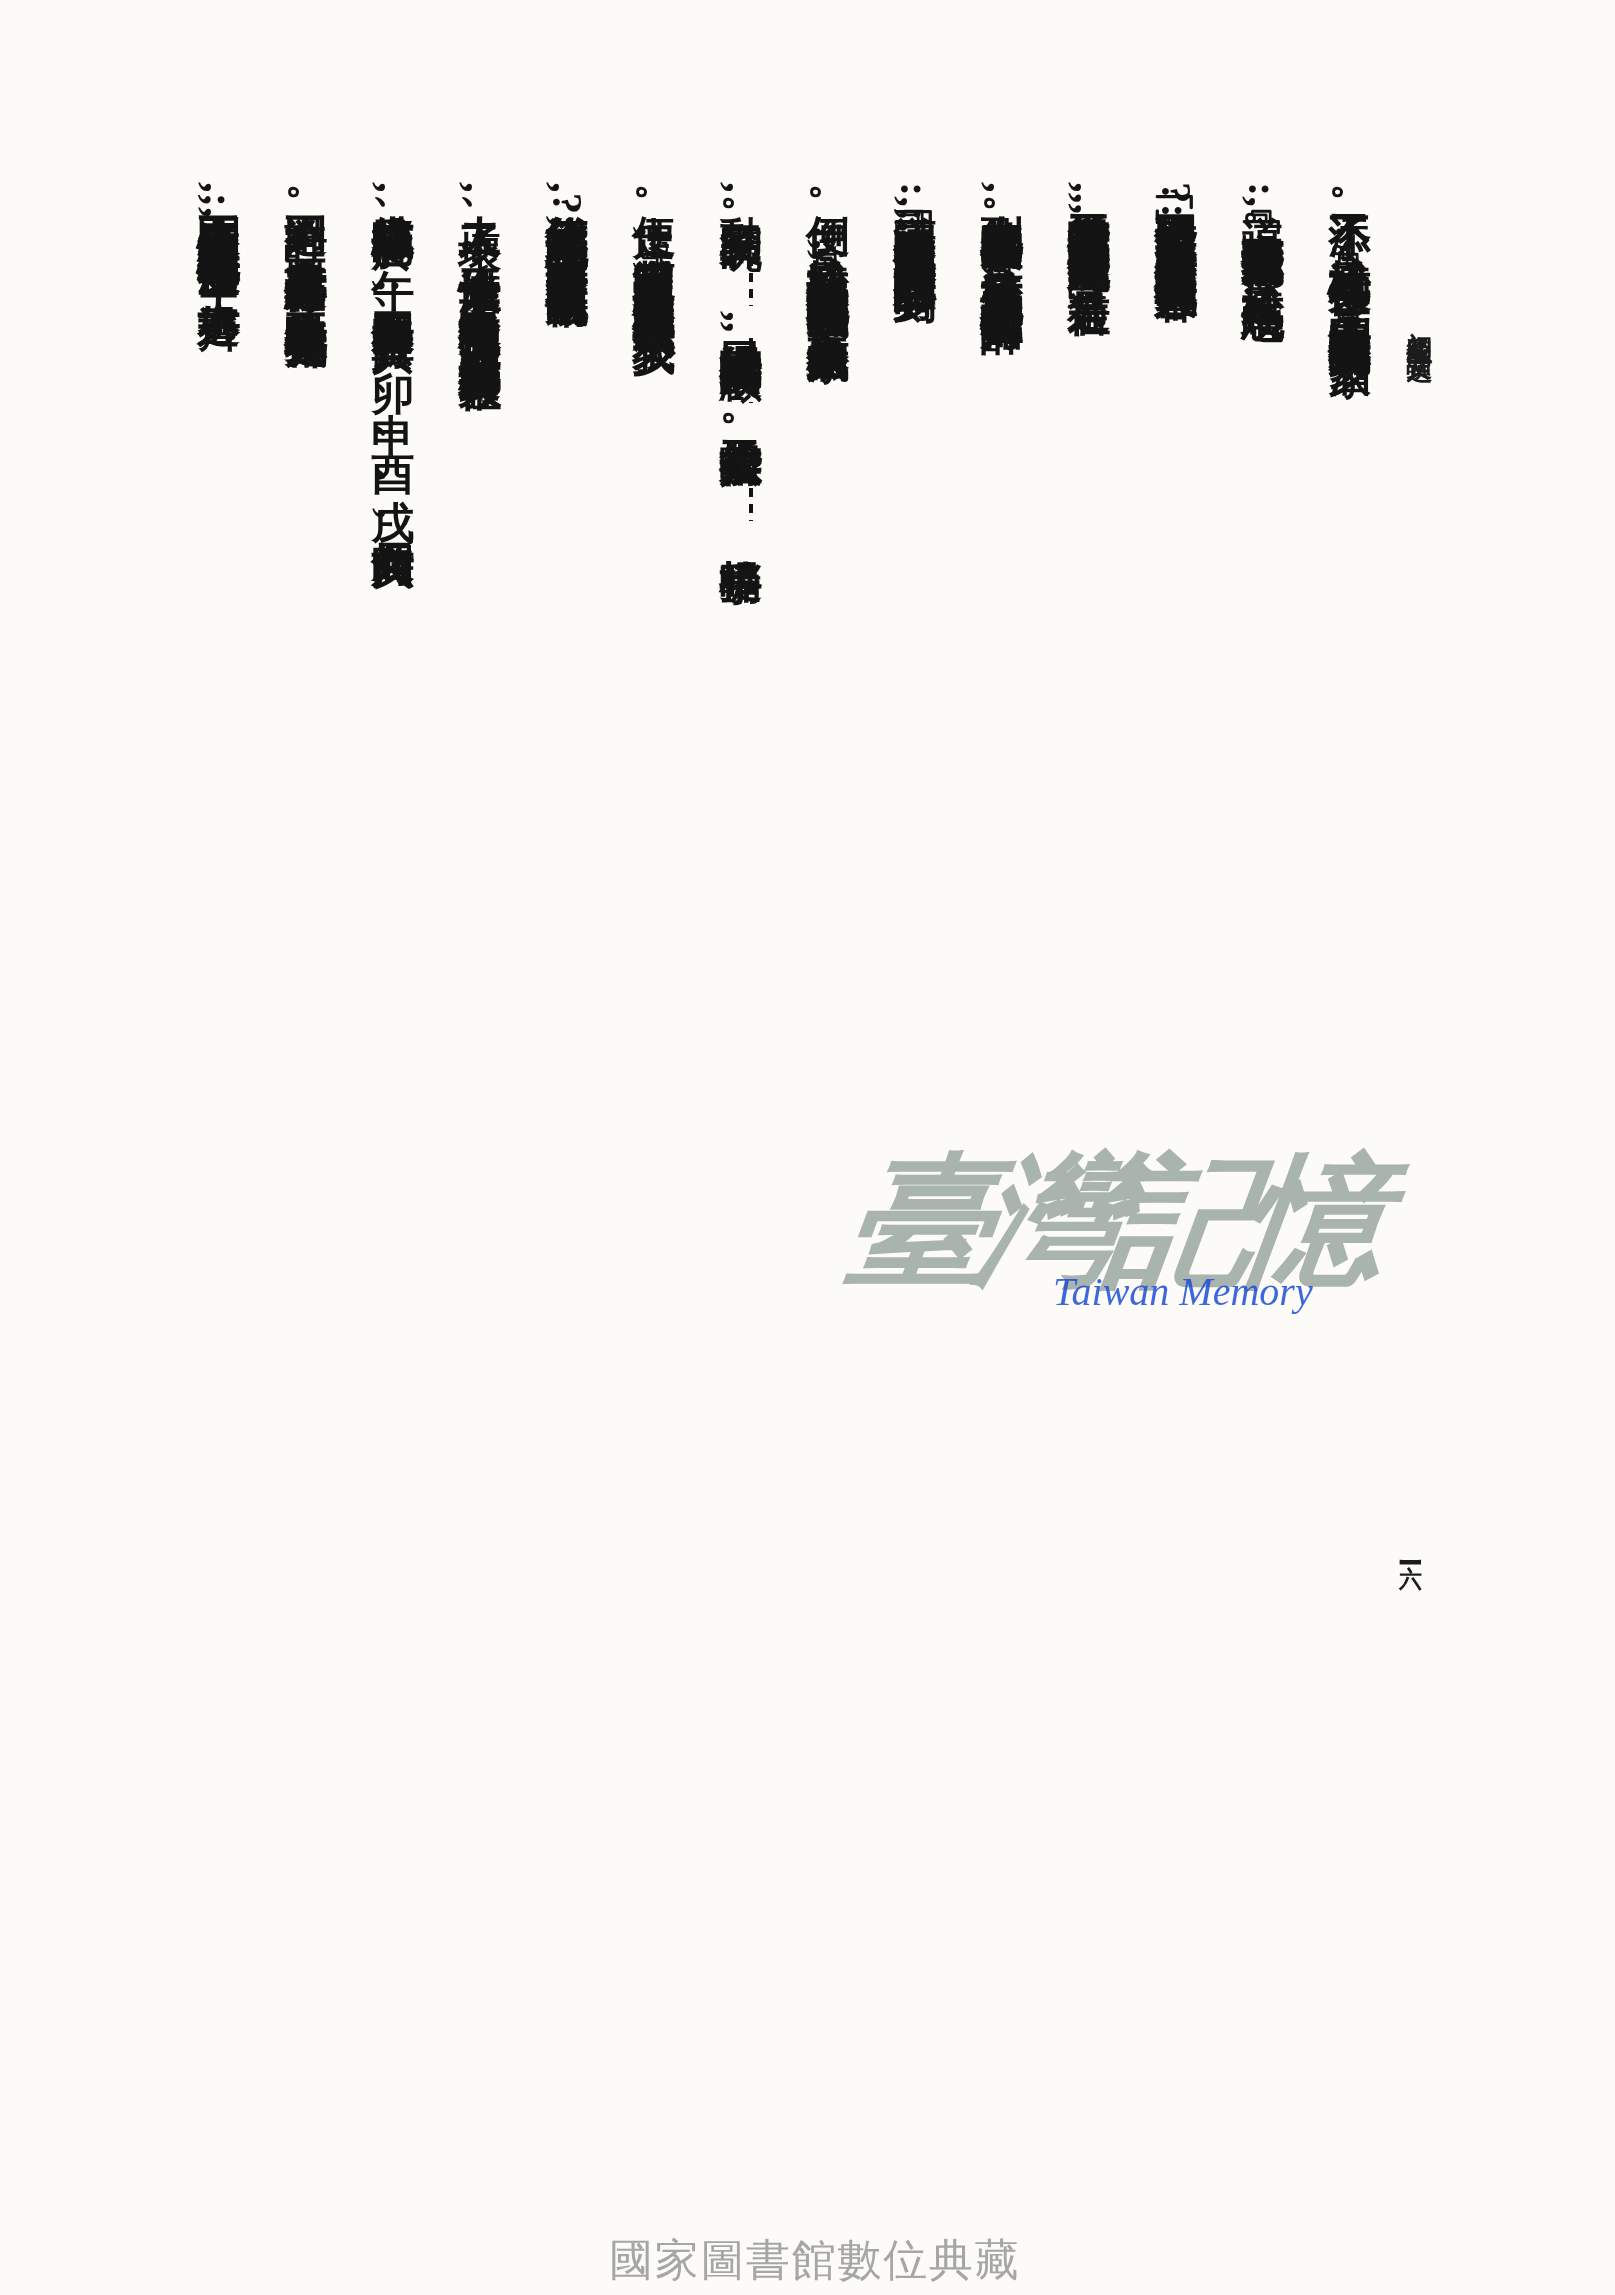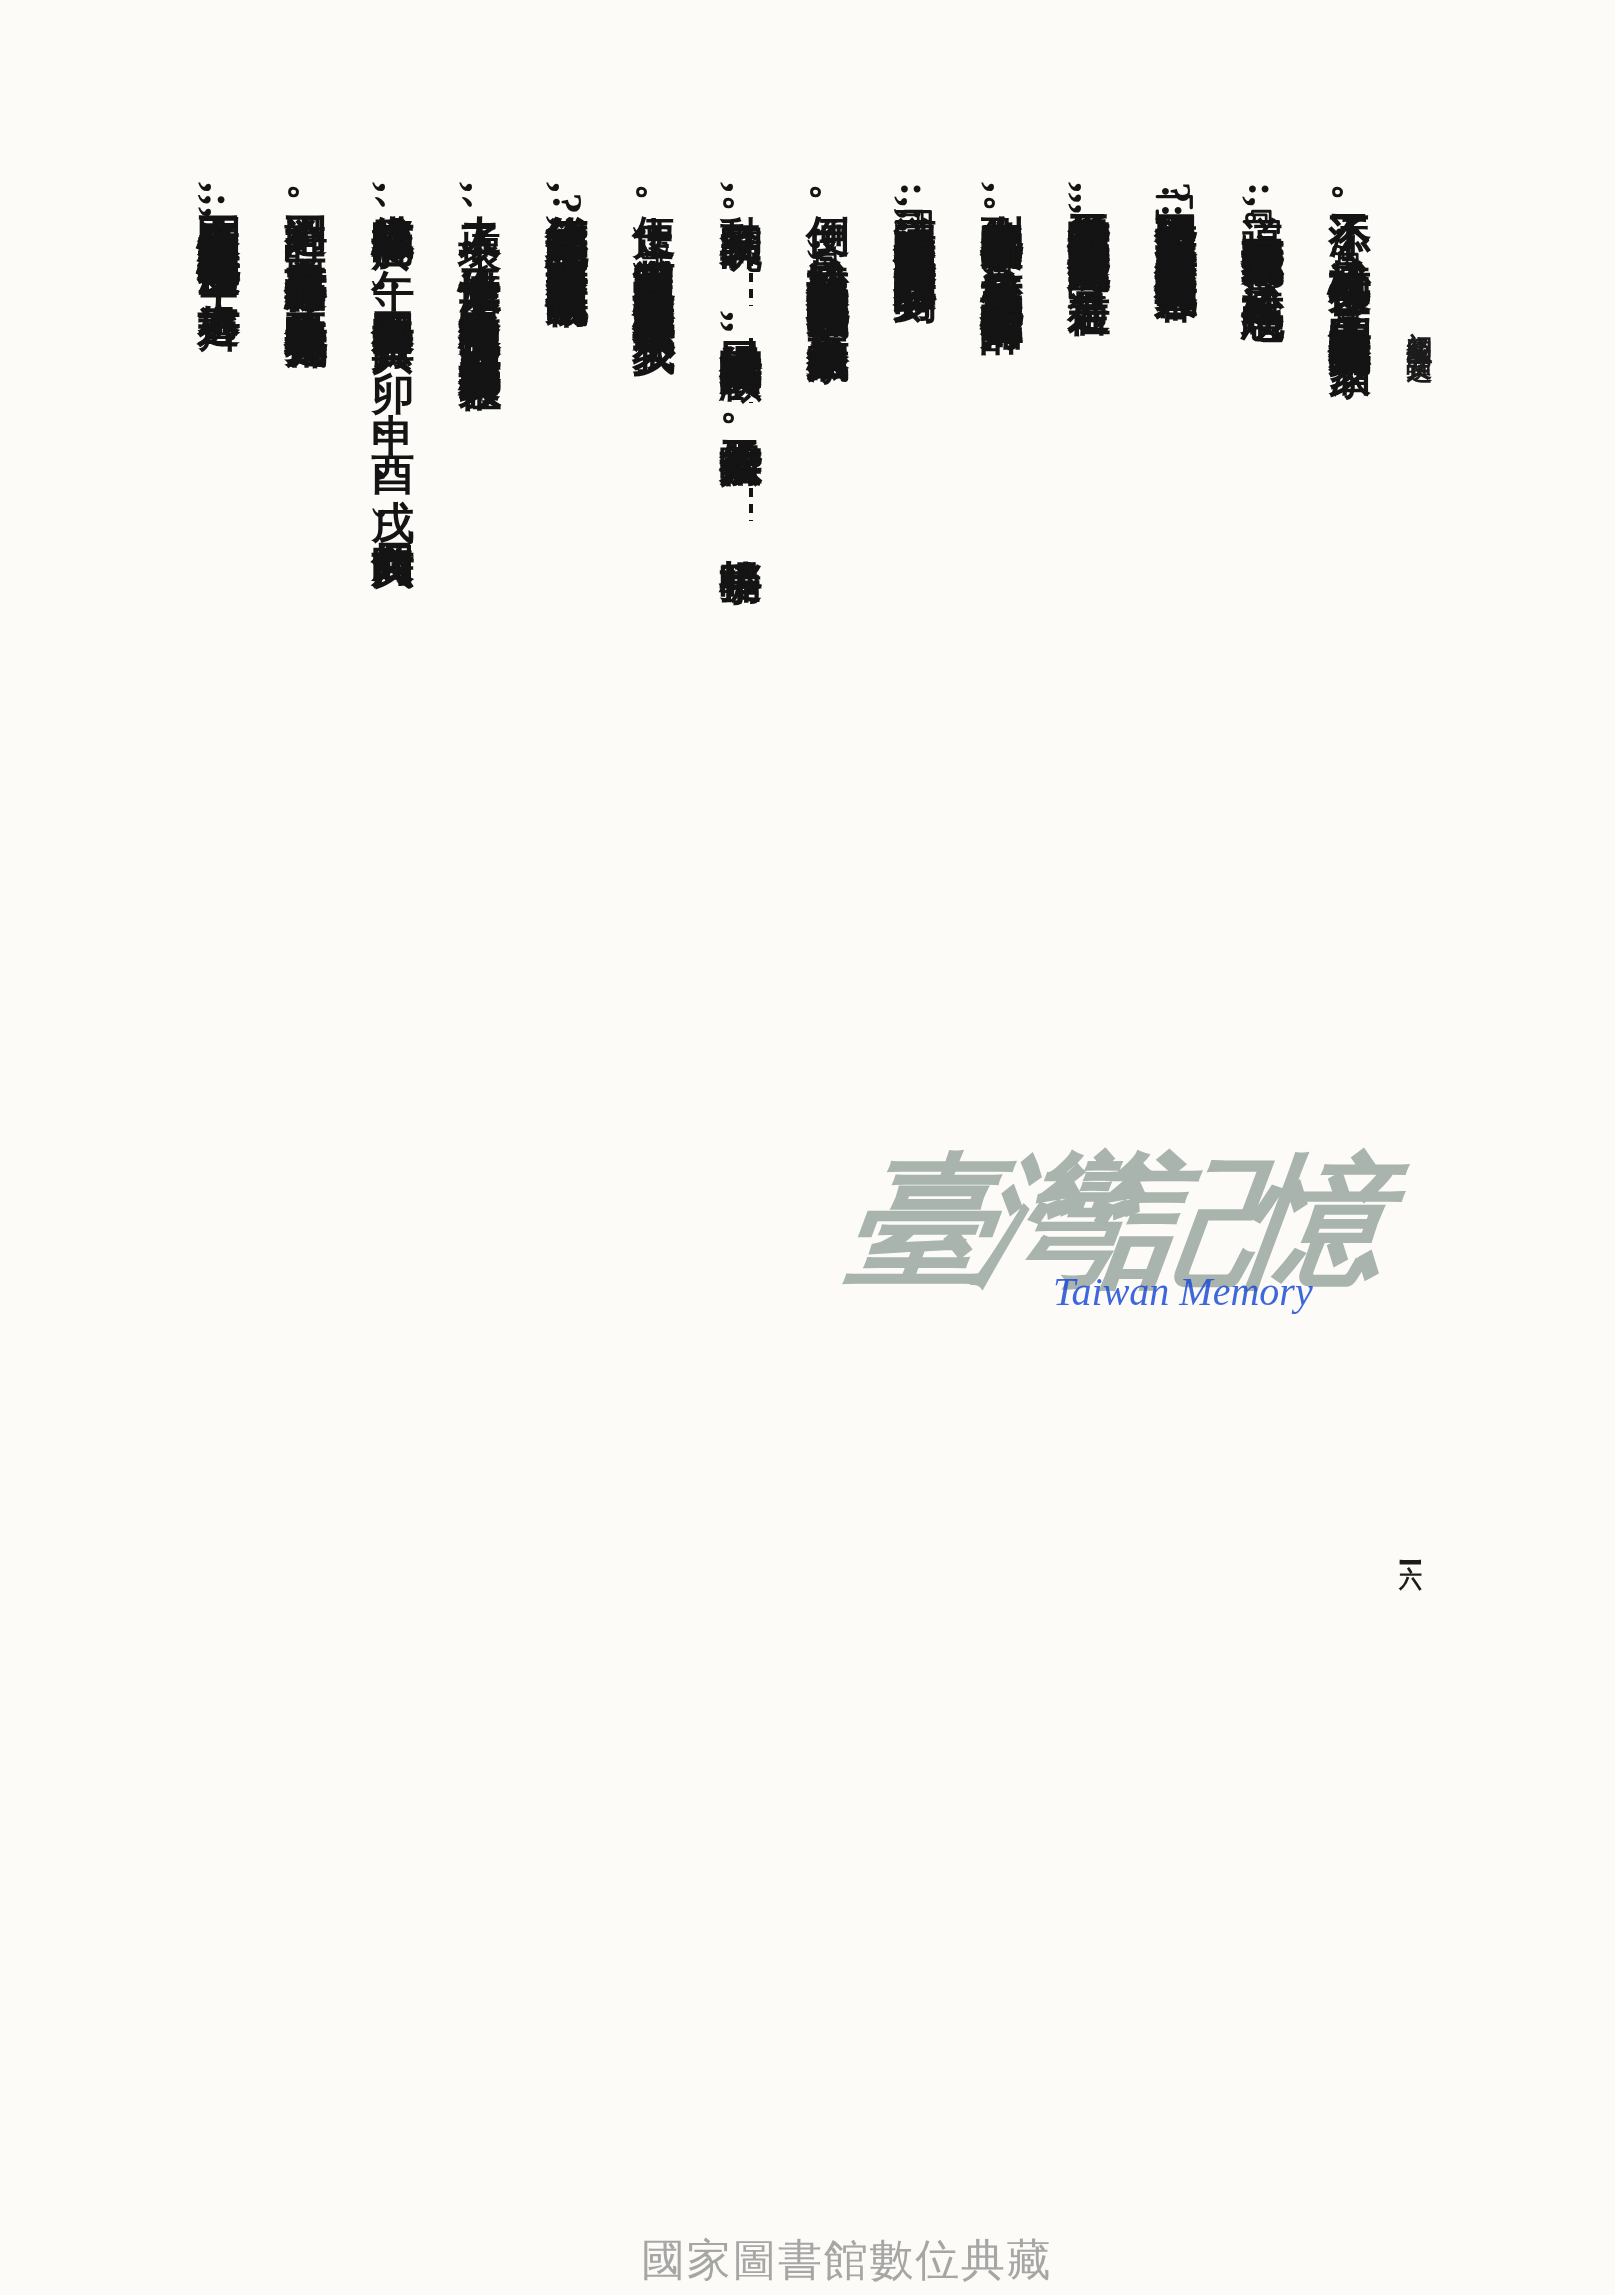--- a/index.html
+++ b/index.html
@@ -79,21 +79,20 @@
     white-space:nowrap;
   }
   .footer{
     position:absolute;
     left:609px;top:2231px;
     font-size:44px;
     letter-spacing:1.7px;
     color:#a6a6a4;
     font-family:"Liberation Sans","DejaVu Sans",sans-serif;
     white-space:nowrap;
-    margin-left:32px;
   }
 </style>
 </head>
 <body>
 
 <div class="page">
 
   <div class="running-title">初級國語文選</div>
 
   <div class="folio">一一六</div>

